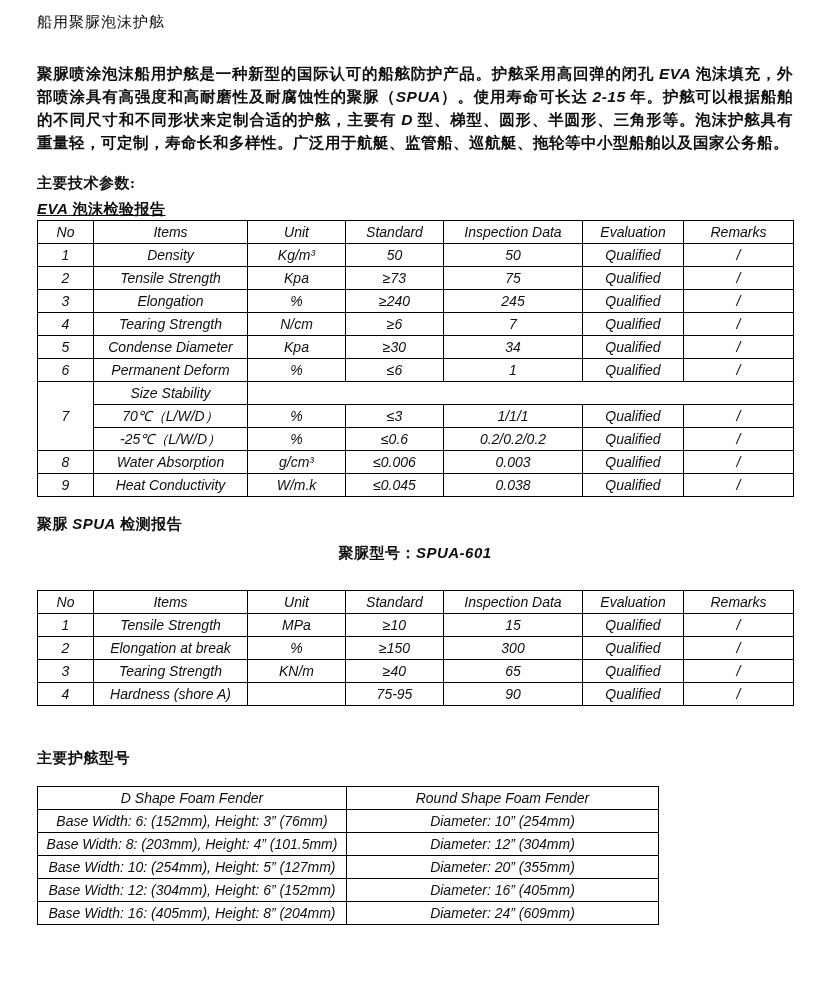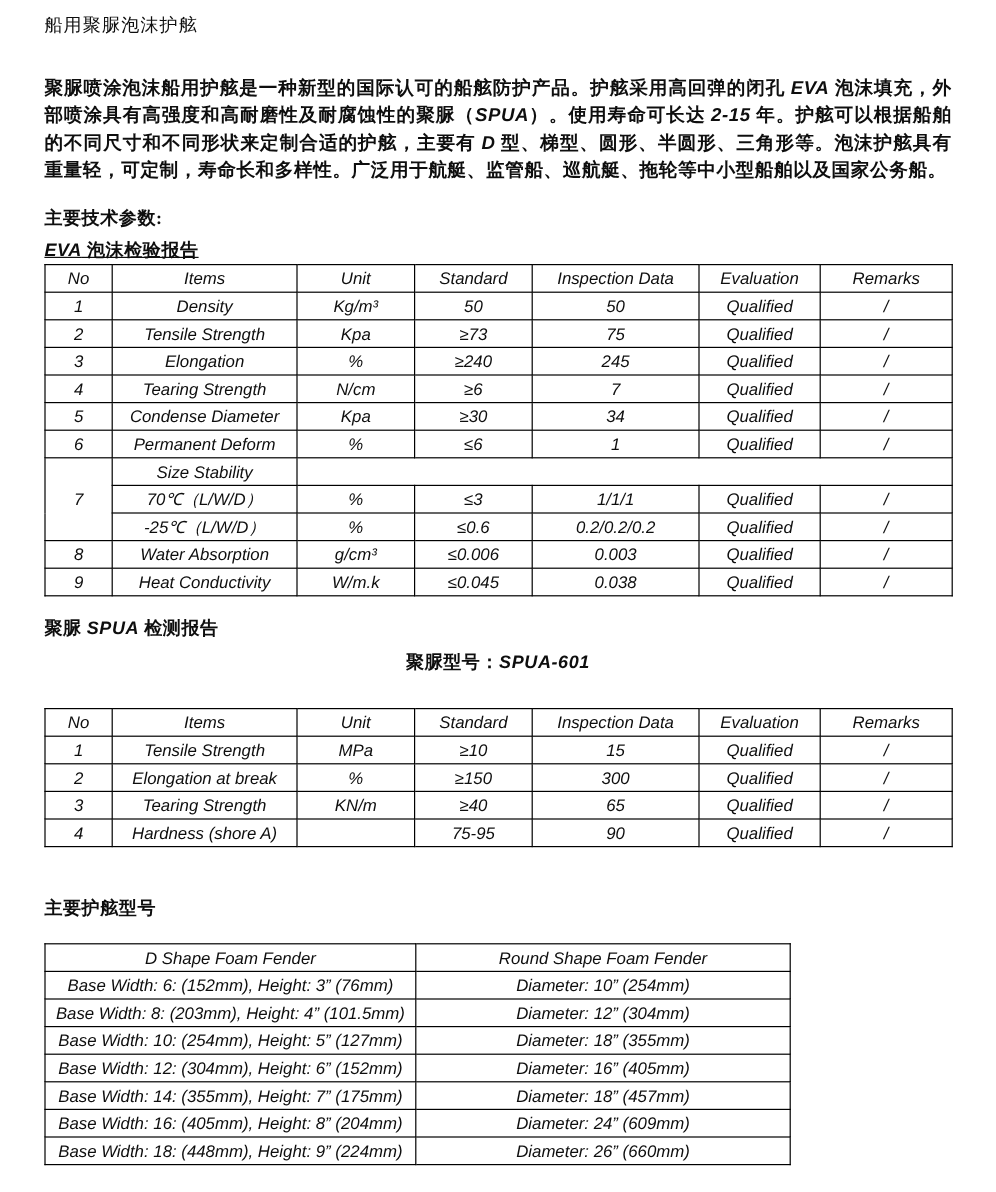--- a/index.html
+++ b/index.html
@@ -256,32 +256,24 @@
       <tr>
         <td>Base Width: 6: (152mm), Height: 3” (76mm)</td>
         <td>Diameter: 10” (254mm)</td>
       </tr>
       <tr>
         <td>Base Width: 8: (203mm), Height: 4” (101.5mm)</td>
         <td>Diameter: 12” (304mm)</td>
       </tr>
       <tr>
         <td>Base Width: 10: (254mm), Height: 5” (127mm)</td>
-        <td>Diameter: 18” (355mm)</td>
+        <td>Diameter: 20” (355mm)</td>
       </tr>
       <tr>
         <td>Base Width: 12: (304mm), Height: 6” (152mm)</td>
         <td>Diameter: 16” (405mm)</td>
       </tr>
       <tr>
-        <td>Base Width: 14: (355mm), Height: 7” (175mm)</td>
-        <td>Diameter: 18” (457mm)</td>
-      </tr>
-      <tr>
         <td>Base Width: 16: (405mm), Height: 8” (204mm)</td>
         <td>Diameter: 24” (609mm)</td>
       </tr>
-      <tr>
-        <td>Base Width: 18: (448mm), Height: 9” (224mm)</td>
-        <td>Diameter: 26” (660mm)</td>
-      </tr>
     </tbody>
   </table>
 
 </body></html>

